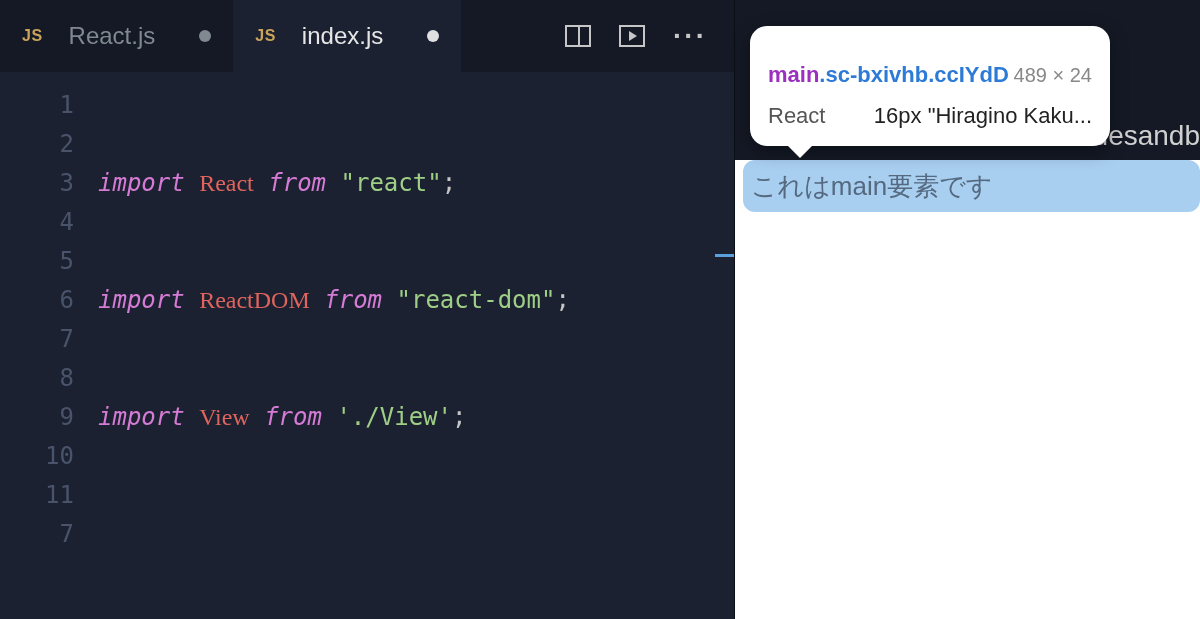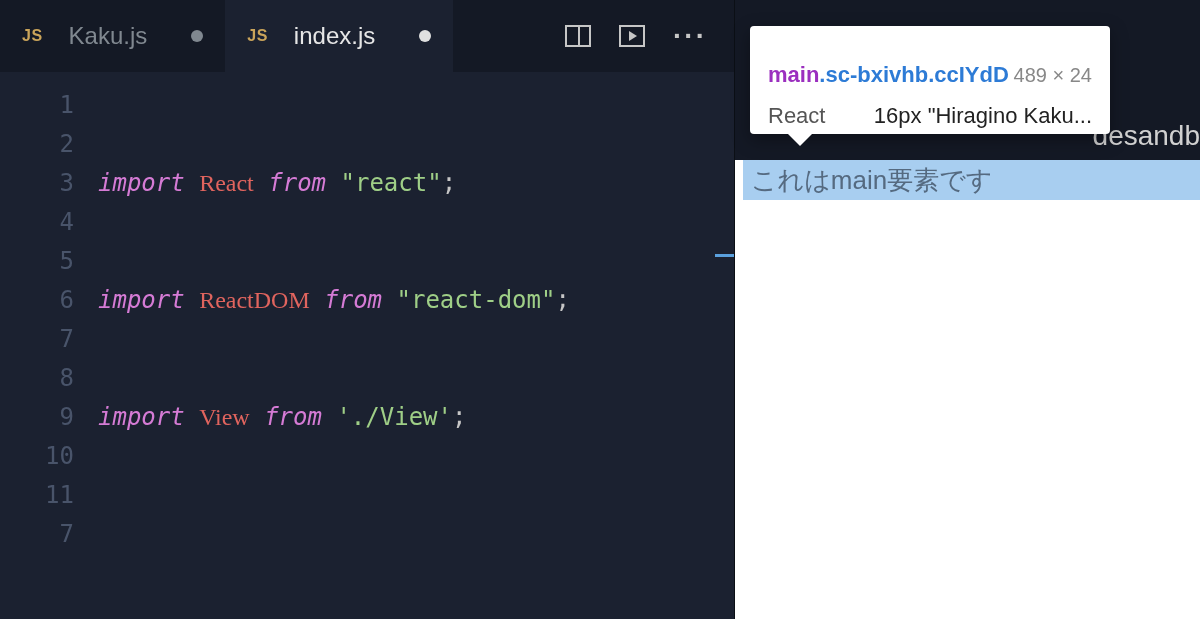--- a/index.html
+++ b/index.html
@@ -36,42 +36,42 @@
   .punc { color:#c6c6c6; }
 
   .divider { position:absolute; left:734px; top:0; bottom:0; width:2px; background:#0b0f15; }
   .pos-marker { position:absolute; right:0; top:254px; width:20px; height:3px; background:#5aa0dd; }
 
   
   .preview-body { position:absolute; left:0; right:0; top:0; bottom:0; background:#fff; }
   .dark-strip { position:absolute; top:0; left:0; right:0; height:160px; background:#141925; }
   .peek-text { position:absolute; right:0; top:120px; color:#d0d0d0; font-size:28px; }
 
-  .highlighted-element { position:absolute; left:8px; top:160px; right:0; height:40px; background:#a8cef0; display:flex; align-items:center; padding-left:8px; font-size:26px; color:#556a80; font-family:"Hiragino Kaku Gothic ProN","Yu Gothic",Meiryo,sans-serif; }
+  .highlighted-element { position:absolute; left:8px; top:160px; right:0; height:52px; background:#a8cef0; display:flex; align-items:center; padding-left:8px; font-size:26px; color:#556a80; font-family:"Hiragino Kaku Gothic ProN","Yu Gothic",Meiryo,sans-serif;border-radius:12px; }
 
   
-  .tooltip { position:absolute; left:15px; top:26px; width:360px; background:#fff; border-radius:4px; box-shadow:0 6px 18px rgba(0,0,0,0.35); padding:14px 18px 0; font-size:22px; color:#333; }
+  .tooltip { position:absolute; left:15px; top:26px; width:360px; background:#fff; border-radius:17px; box-shadow:0 6px 18px rgba(0,0,0,0.35); padding:14px 18px 12px; font-size:22px; color:#333; }
   .tooltip::after { content:""; position:absolute; left:38px; bottom:-12px; width:0; height:0; border-left:12px solid transparent; border-right:12px solid transparent; border-top:12px solid #fff; }
   .tt-head { display:flex; align-items:baseline; justify-content:space-between; margin-bottom:10px; }
   .tt-sel .tag { color:#9b2fbf; font-weight:600; font-style:normal; }
   .tt-sel .cls { color:#2d7bd6; font-weight:600; }
   .tt-dim { color:#888; font-size:20px; white-space:nowrap;margin-top:24px; }
   .tt-row { display:flex; justify-content:space-between; padding:5px 0; color:#555; }
   .tt-row .swatch { display:inline-block; width:18px; height:18px; background:#000; border:1px solid #888; vertical-align:-2px; margin-right:6px; }
   .tt-row .val { color:#222; }
 </style>
 </head>
 <body>
 
 <div class="root">
   <div class="left">
     <div class="tabbar">
       <div class="tab">
         <span class="jsicon">JS</span>
-        <span>Kaku.js</span>
+        <span>React.js</span>
         <span class="dirty-dot"></span>
       </div>
       <div class="tab active">
         <span class="jsicon">JS</span>
         <span>index.js</span>
         <span class="dirty-dot"></span>
       </div>
       <div class="tab-tools">
         <span class="tool-icon split"></span>
         <span class="tool-icon play"></span>

